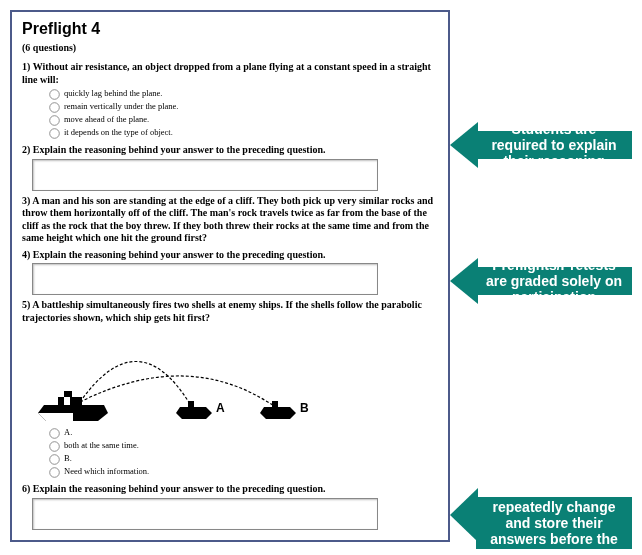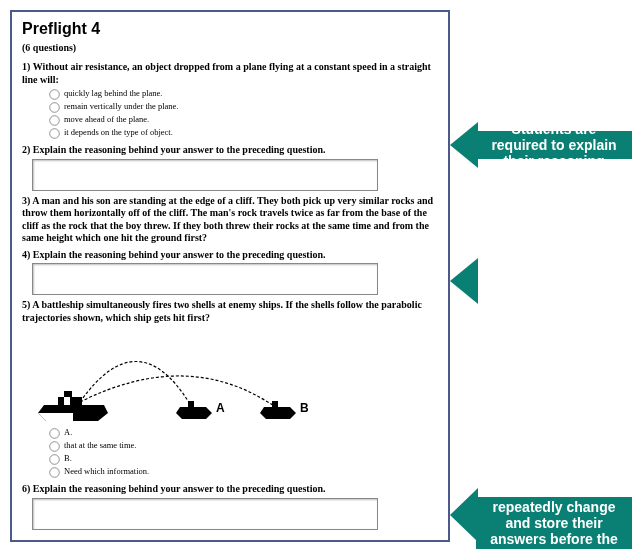--- a/index.html
+++ b/index.html
@@ -198,40 +198,41 @@
       <div class="label-badge" style="left:178px">A</div>
 
       <svg class="ship-small" style="left:222px" width="36" height="20">
         <polygon points="0,14 4,8 12,8 12,2 18,2 18,8 30,8 36,14 30,20 6,20" fill="#000"></polygon>
       </svg>
       <div class="label-badge" style="left:262px">B</div>
     </div>
 
     <div class="choices">
       <label class="choice"><input type="radio" name="q5" style=""><span>A.</span></label>
-      <label class="choice"><input type="radio" name="q5" style=""><span>that at the same time.</span></label>
+      <label class="choice"><input type="radio" name="q5" style=""><span>both at the same time.</span></label>
       <label class="choice"><input type="radio" name="q5" style=""><span>B.</span></label>
       <label class="choice"><input type="radio" name="q5" style=""><span>Need which information.</span></label>
     </div>
 
     <div class="qtext">
       <span>6)</span>
       <span>Explain the reasoning behind your answer to the preceding question.</span>
     </div>
     <textarea class="reason" style=""></textarea>
 
   </div>
 
   <div class="callout" style="top:112px">
     <div class="arrow"></div>
     <div class="body">Students are required to explain their reasoning</div>
   </div>
 
   <div class="callout" style="top:248px">
     <div class="arrow"></div>
+    <div class="body">Preflights/Pretests are graded solely on participation</div>
   </div>
 
   <div class="callout" style="top:478px;height:54px">
     <div class="arrow" style="border-top-width:27px;border-bottom-width:27px"></div>
     <div class="body" style="height:52px">Students can repeatedly change and store their answers before the due date</div>
   </div>
 
 </div>
 
 </body></html>

